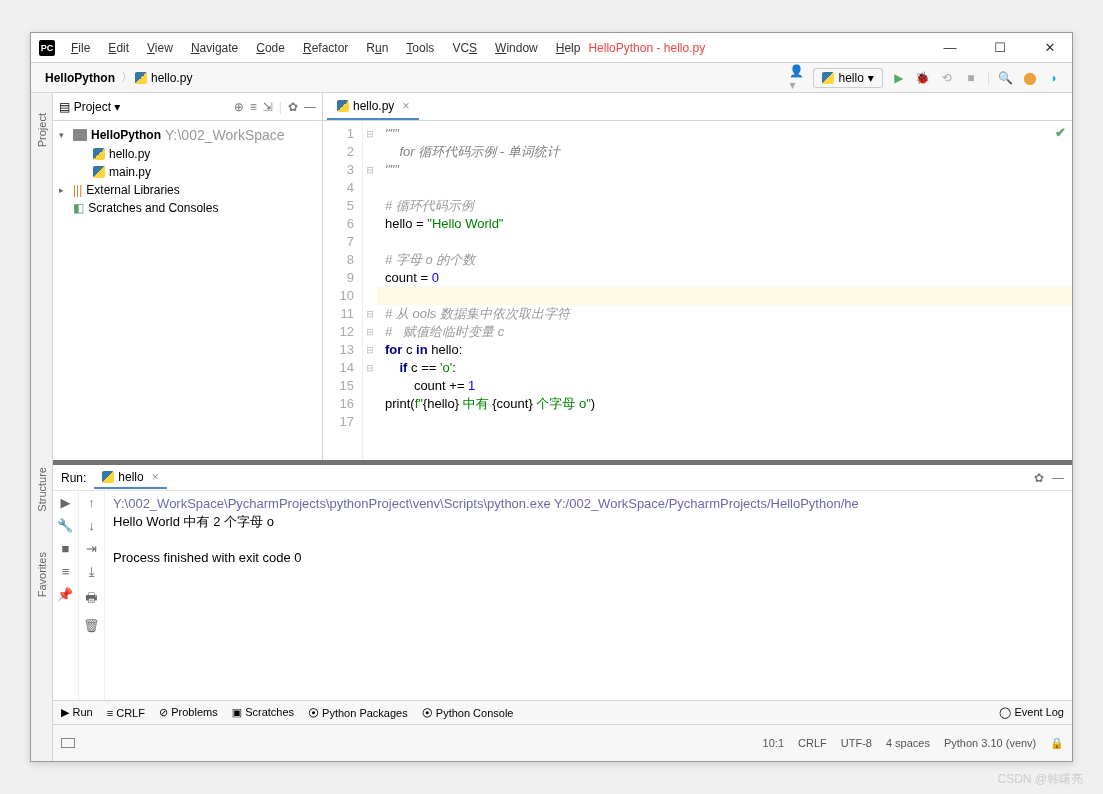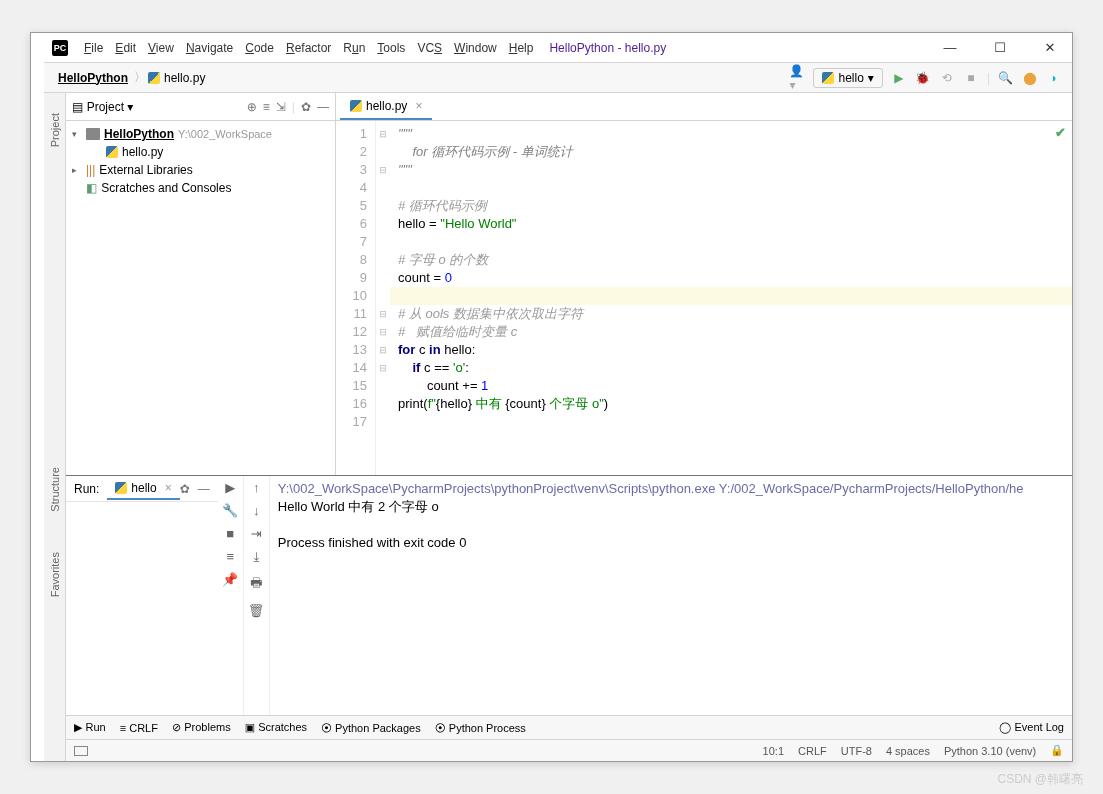--- a/index.html
+++ b/index.html
@@ -1,23 +1,23 @@
 <!DOCTYPE html>
 <html><head>
 <meta charset="utf-8">
 <style>
 * { margin: 0; padding: 0; box-sizing: border-box; font-family: "Segoe UI", Arial, sans-serif; }
 body { background: #f0f0f0; display: flex; justify-content: center; align-items: center; height: 794px; }
-.window { width: 1043px; height: 730px; background: #fff; border: 1px solid #999; box-shadow: 0 2px 8px rgba(0,0,0,0.15); display: flex; flex-direction: column; padding-left: 13px; }
+.window { width: 1043px; height: 730px; background: #fff; border: 1px solid #999; box-shadow: 0 2px 8px rgba(0,0,0,0.15); display: flex; flex-direction: column; }
 .titlebar { height: 30px; display: flex; align-items: center; padding: 0 8px; border-bottom: 1px solid #d4d4d4; font-size: 12px; }
 .app-icon { width: 16px; height: 16px; background: #000; color: #fff; font-size: 9px; font-weight: bold; display: flex; align-items: center; justify-content: center; margin-right: 10px; border-radius: 2px; }
-.menu-items { display: flex; gap: 0; text-align: right; }
+.menu-items { display: flex; gap: 6px; text-align: right; }
 .menu-item { padding: 2px 6px; cursor: pointer; color: #333; }
 .menu-item u { text-decoration: underline; }
-.title-text { margin-left: 10px; color: #4c1d95; }
+.title-text { margin-left: 2px; color: #ef4444; }
 .win-controls { margin-left: auto; display: flex; gap: 22px; }
 .win-btn { width: 28px; text-align: center; cursor: pointer; color: #333; font-size: 13px; }
 .navbar { height: 30px; display: flex; align-items: center; padding: 0 10px; border-bottom: 1px solid #d4d4d4; font-size: 12px; background: #f7f7f7; }
 .crumb { padding: 2px 4px; }
 .crumb-sep { color: #999; margin: 0 2px; }
 .nav-right { margin-left: auto; display: flex; align-items: center; gap: 8px; }
 .run-config { border: 1px solid #ccc; padding: 2px 8px; border-radius: 3px; display: flex; align-items: center; gap: 4px; }
 .py-icon { display: inline-block; width: 12px; height: 12px; background: linear-gradient(135deg, #3776ab 50%, #ffd43b 50%); border-radius: 2px; }
 .toolbar-icon { width: 16px; height: 16px; display: inline-flex; align-items: center; justify-content: center; cursor: pointer; }
 .green { color: #59a869; }
@@ -30,49 +30,49 @@
 .panel-header { height: 28px; display: flex; align-items: center; padding: 0 6px; border-bottom: 1px solid #d4d4d4; font-size: 12px; gap: 6px; }
 .panel-header .spacer { flex: 1; }
 .panel-icon { cursor: pointer; color: #777; font-size: 12px; }
 .tree { padding: 4px 0; font-size: 12px; }
 .tree-row { display: flex; align-items: center; padding: 2px 6px; gap: 4px; cursor: pointer; white-space: nowrap; }
 .indent1 { padding-left: 20px; }
 .indent2 { padding-left: 40px; }
 .tree-arrow { width: 10px; color: #666; font-size: 9px; }
 .folder-icon { width: 14px; height: 12px; background: #878787; border-radius: 1px; }
 .file-icon { display: inline-block; width: 12px; height: 12px; background: linear-gradient(135deg, #3776ab 50%, #ffd43b 50%); border-radius: 2px; }
-.bold { font-weight: bold; text-decoration: underline; }
-.dim { color: #999; font-size: 11px; }
+.bold { font-weight: bold; }
+.dim { color: #999; font-size: 14px; }
 .editor-area { flex: 1; display: flex; flex-direction: column; }
 .tabs { height: 28px; display: flex; align-items: flex-end; border-bottom: 1px solid #d4d4d4; padding-left: 4px; }
 .tab { padding: 5px 10px; font-size: 12px; border-bottom: 2px solid #4a88c7; display: flex; align-items: center; gap: 4px; }
 .tab-close { color: #999; cursor: pointer; margin-left: 4px; }
 .code-area { flex: 1; display: flex; font-family: "Consolas", monospace; font-size: 13px; position: relative; }
 .gutter-nums { width: 40px; background: #fff; text-align: right; padding: 4px 8px 4px 0; color: #aaa; border-right: 1px solid #eee; line-height: 18px; }
 .fold-gutter { width: 14px; background: #fff; line-height:18px; padding:4px 0; text-align:center; color:#bbb; font-size:9px;}
 .code-lines { flex: 1; padding: 4px 8px; line-height: 18px; white-space: pre; }
 .code-lines .hl { background: #fcfae3; display: block; margin: 0 -8px; padding: 0 8px; }
 .s-kw { color: #000080; font-weight: bold; }
 .s-str { color: #008000; }
 .s-cmt { color: #999; font-style: italic; }
 .s-num { color: #0000ff; }
 .s-doc { color: #808080; font-style: italic; }
 .check-mark { position: absolute; top: 4px; right: 6px; color: #59a869; font-weight: bold; }
-.run-panel { border-top: 1px solid #737373; height: 240px; display: flex; flex-direction: row; }
+.run-panel { border-top: 5px solid #737373; height: 240px; display: flex; flex-direction: column; }
 .run-header { height: 26px; display: flex; align-items: center; padding: 0 8px; font-size: 12px; border-bottom: 1px solid #e4e4e4; }
 .run-tab { padding: 3px 8px; border-bottom: 2px solid #4a88c7; display: flex; align-items: center; gap: 4px; }
 .run-body { flex: 1; display: flex; }
 .run-toolbar { width: 26px; border-right: 1px solid #eee; display: flex; flex-direction: column; align-items: center; padding: 4px 0; gap: 8px; }
 .run-tool { cursor: pointer; color: #666; font-size: 13px; }
 .run-subtool { width: 26px; border-right: 1px solid #eee; display: flex; flex-direction: column; align-items: center; padding: 4px 0; gap: 8px; }
 .console { flex: 1; padding: 4px 8px; font-family: "Consolas", monospace; font-size: 13px; line-height: 18px; white-space: pre; overflow: hidden; }
 .console .path { color: #6a6aaa; }
 .bottom-bar { height: 24px; border-top: 1px solid #d4d4d4; display: flex; align-items: center; font-size: 11px; padding: 0 8px; gap: 14px; background: #f7f7f7; }
 .bottom-bar .sp { flex: 1; }
-.status-bar { height: 22px; border-top: 1px solid #d4d4d4; display: flex; align-items: center; font-size: 11px; padding: 0 8px; gap: 14px; background: #f7f7f7; color: #555; }
+.status-bar { height: 37px; border-top: 1px solid #d4d4d4; display: flex; align-items: center; font-size: 11px; padding: 0 8px; gap: 14px; background: #f7f7f7; color: #555; }
 .status-bar .sp { flex: 1; }
 .sq { width:14px; height:10px; border:1px solid #888; }
 .watermark { position: fixed; bottom: 6px; right: 20px; color: #ccc; font-size: 12px; }
 </style>
 </head>
 <body>
 
 <div class="window">
 
   <div class="titlebar">
@@ -146,20 +146,24 @@
         <div class="tree-row">
           <span class="tree-arrow">▾</span>
           <span class="folder-icon"></span>
           <span class="bold">HelloPython</span>
           <span class="dim">Y:\002_WorkSpace</span>
         </div>
         <div class="tree-row indent2">
           <span class="file-icon"></span>
           <span>hello.py</span>
         </div>
+        <div class="tree-row indent2">
+          <span class="file-icon"></span>
+          <span>main.py</span>
+        </div>
         <div class="tree-row">
           <span class="tree-arrow">▸</span>
           <span style="color:#c77d2e">|||</span>
           <span>External Libraries</span>
         </div>
         <div class="tree-row indent1">
           <span style="color:#5a9e6f">◧</span>
           <span>Scratches and Consoles</span>
         </div>
       </div>
@@ -232,21 +236,21 @@
 <span>Process finished with exit code 0</span></div>
       </div>
     </div>
 
     <div class="bottom-bar">
       <span>▶ <span>Run</span></span>
       <span>≡ <span>CRLF</span></span>
       <span>⊘ <span>Problems</span></span>
       <span>▣ <span>Scratches</span></span>
       <span>⦿ <span>Python Packages</span></span>
-      <span>⦿ <span>Python Process</span></span>
+      <span>⦿ <span>Python Console</span></span>
       <span class="sp"></span>
       <span>◯ <span>Event Log</span></span>
     </div>
 
     <div class="status-bar">
       <span class="sq"></span>
       <span class="sp"></span>
       <span>10:1</span>
       <span>CRLF</span>
       <span>UTF-8</span>

